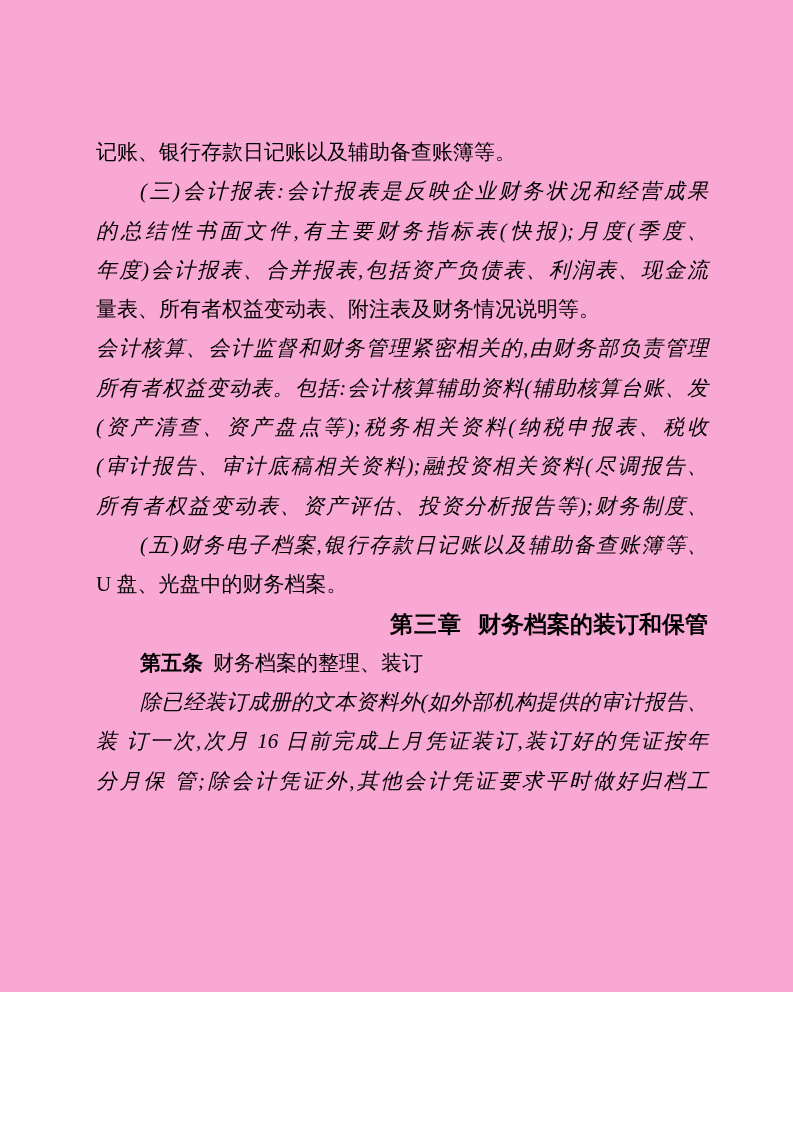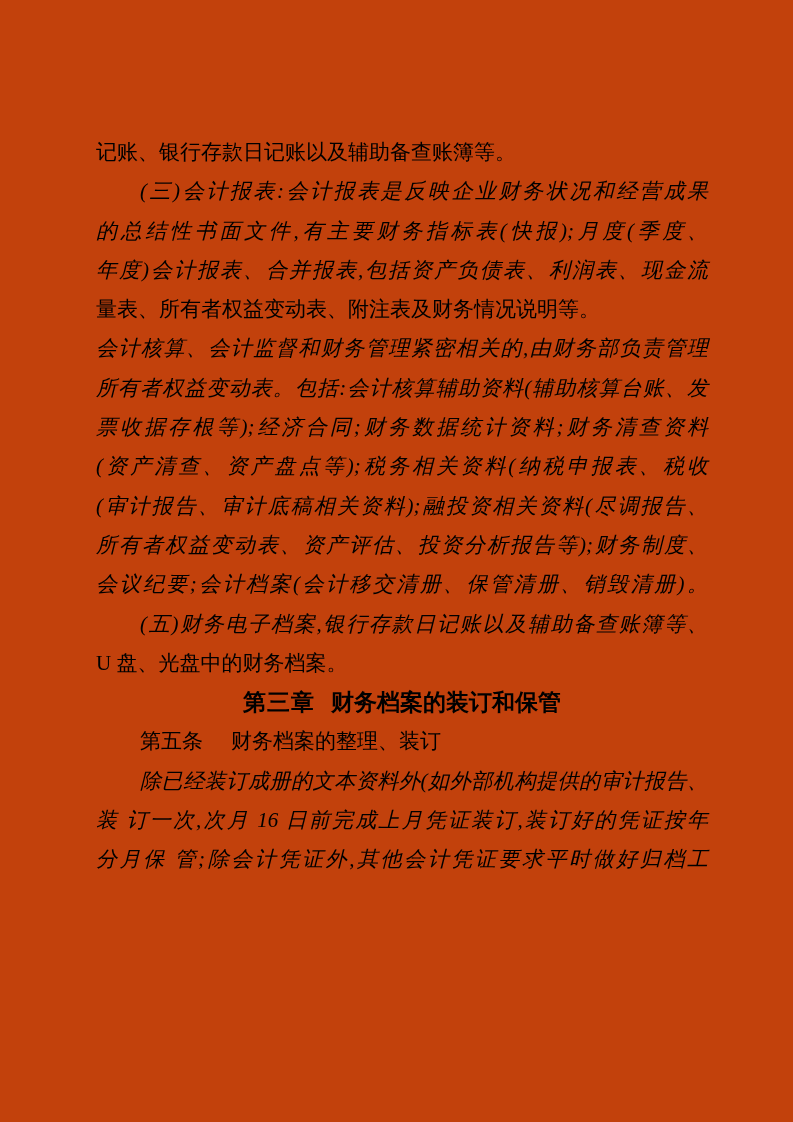--- a/index.html
+++ b/index.html
@@ -3,22 +3,22 @@
 <meta charset="utf-8">
 <style>
   html, body {
     margin: 0;
     padding: 0;
     background: #ffffff;
   }
   .page {
     position: relative;
     width: 793px;
-    height: 1122px;
-    background: #c2410c;
+    height: 992px;
+    background: #f9a8d4;
     overflow: hidden;
     font-family: "Liberation Serif", "DejaVu Serif", serif;
     color: #000000;
   }
   .content {
     position: absolute;
     left: 96px;
     top: 133px;
     width: 612px;
   }
@@ -37,60 +37,58 @@
     -moz-text-align-last: justify;
   }
   .line.indent {
     text-indent: 44px;
   }
   .heading {
     font-size: 23px;
     line-height: 39.3px;
     height: 39.3px;
     font-weight: bold;
-    text-align: center;
+    text-align: right;
     font-family: "Liberation Sans", "DejaVu Sans", sans-serif;
     color: #000000;
   }
   .heading .chapter-number {
     letter-spacing: 1px;
   }
   .heading .chapter-title {
     margin-left: 16px;
   }
   .clause {
     font-size: 21px;
     line-height: 39.3px;
     height: 39.3px;
     text-indent: 44px;
   }
   .clause .clause-number {
-    font-weight: normal;
+    font-weight: bold;
   }
   .clause .clause-text {
-    margin-left: 28px;
+    margin-left: 10px;
   }
 </style>
 </head>
 <body>
 
 <div class="page">
   <div class="content" id="document-content">
       <div class="line">记账、银行存款日记账以及辅助备查账簿等。</div>
       <div class="line fill indent">(三)会计报表:会计报表是反映企业财务状况和经营成果</div>
       <div class="line fill">的总结性书面文件,有主要财务指标表(快报);月度(季度、</div>
       <div class="line fill">年度)会计报表、合并报表,包括资产负债表、利润表、现金流</div>
       <div class="line">量表、所有者权益变动表、附注表及财务情况说明等。</div>
       <div class="line fill">会计核算、会计监督和财务管理紧密相关的,由财务部负责管理</div>
       <div class="line fill">所有者权益变动表。包括:会计核算辅助资料(辅助核算台账、发</div>
-      <div class="line fill">票收据存根等);经济合同;财务数据统计资料;财务清查资料</div>
       <div class="line fill">(资产清查、资产盘点等);税务相关资料(纳税申报表、税收</div>
       <div class="line fill">(审计报告、审计底稿相关资料);融投资相关资料(尽调报告、</div>
       <div class="line fill">所有者权益变动表、资产评估、投资分析报告等);财务制度、</div>
-      <div class="line fill">会议纪要;会计档案(会计移交清册、保管清册、销毁清册)。</div>
       <div class="line fill indent">(五)财务电子档案,银行存款日记账以及辅助备查账簿等、</div>
       <div class="line">U 盘、光盘中的财务档案。</div>
       <div class="heading"><span class="chapter-number">第三章</span><span class="chapter-title">财务档案的装订和保管</span></div>
       <div class="clause"><span class="clause-number">第五条</span><span class="clause-text">财务档案的整理、装订</span></div>
       <div class="line fill indent">除已经装订成册的文本资料外(如外部机构提供的审计报告、</div>
       <div class="line fill">装 订一次,次月 16 日前完成上月凭证装订,装订好的凭证按年</div>
       <div class="line fill">分月保 管;除会计凭证外,其他会计凭证要求平时做好归档工</div>
     </div>
 </div>
 

